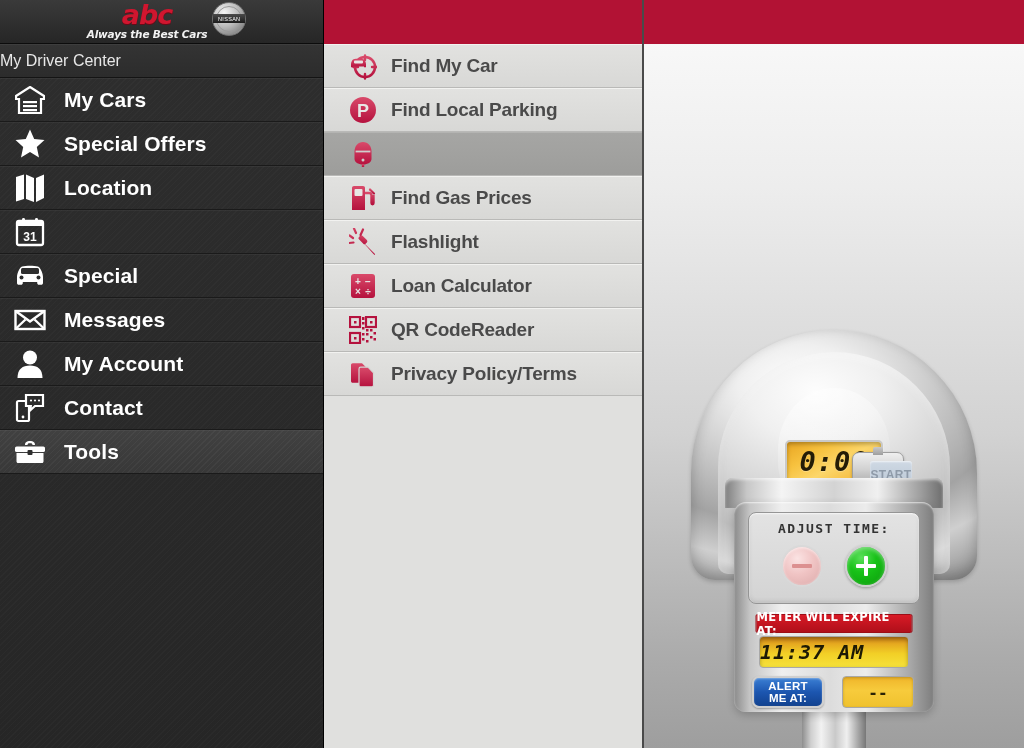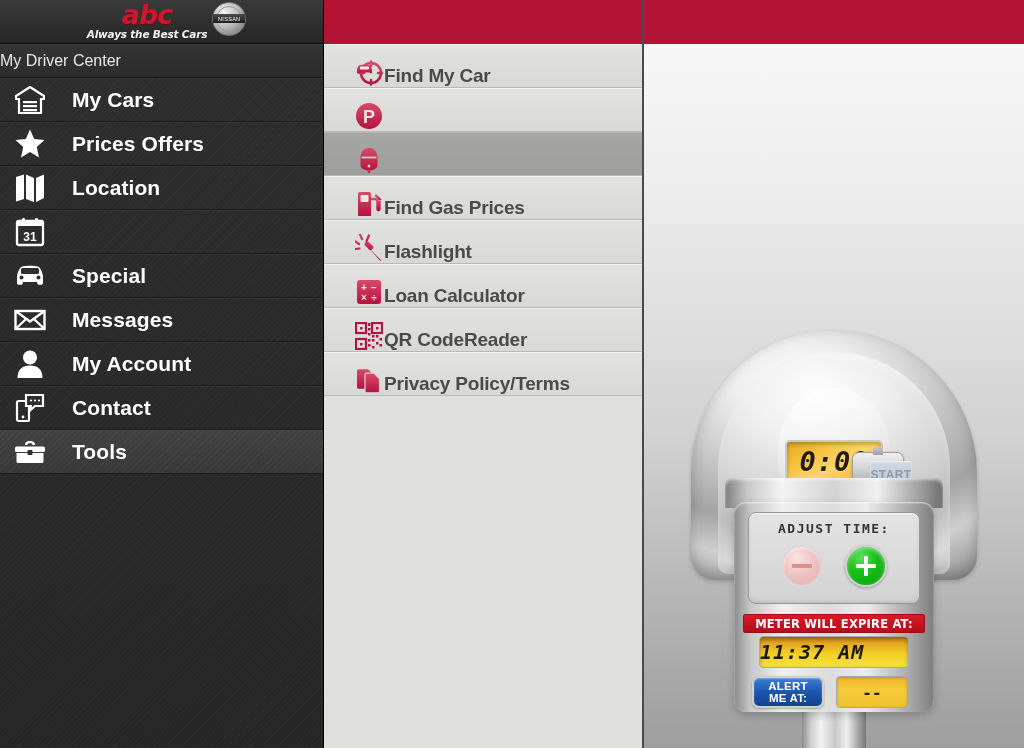--- a/index.html
+++ b/index.html
@@ -69,21 +69,21 @@
     height: 34px; display: flex; align-items: center;
     padding-left: 0;
     background: linear-gradient(to bottom,#343434 0%,#2c2c2c 100%);
     color: #e8e8e8; font-size: 16px;
     border-bottom: 1px solid #141414;
     box-shadow: inset 0 1px 0 rgba(255,255,255,0.05);
   }
 
   .nav-item {
     height: 44px; display: flex; align-items: center;
-    padding-left: 12px; gap: 24px;
+    padding-left: 12px; gap: 16px;
     border-bottom: 1px solid #1a1a1a;
     box-shadow: inset 0 1px 0 rgba(255,255,255,0.045);
     color: #ffffff;
     background: transparent;
   }
   .nav-item.selected {
     background:
       repeating-linear-gradient(135deg, rgba(255,255,255,0.035) 0px, rgba(255,255,255,0.035) 1px, rgba(0,0,0,0) 1px, rgba(0,0,0,0) 4px),
       linear-gradient(to bottom,#414141 0%,#383838 100%);
   }
@@ -94,22 +94,22 @@
   
   #tools-pane {
     position: relative;
     width: 320px; height: 748px;
     background: #e0e0de;
     border-right: 2px solid #4a4a4a;
     overflow: hidden;
   }
   #tools-pane-top { height: 44px; background: #b21234; }
   .tool-item {
-    height: 44px; display: flex; align-items: flex-end; 
-    padding-left: 30px;
+    height: 44px; display: flex; align-items: center; gap: 13px;
+    padding-left: 24px;
     background: linear-gradient(to bottom,#e2e2e0 0%,#d8d8d6 100%);
     border-bottom: 1px solid #b9b9b7;
     box-shadow: inset 0 1px 0 #f2f2f0;
     color: #4a4a4a;
   }
   .tool-item.selected {
     background: linear-gradient(to bottom,#a6a6a4 0%,#9d9d9b 100%);
     box-shadow: inset 0 1px 0 #b4b4b2;
     color: #3c3c3c;
   }
@@ -260,21 +260,21 @@
     border: 2px solid #cfcfcf;
     box-shadow: inset 0 2px 4px rgba(255,255,255,0.45), 0 1px 3px rgba(0,0,0,0.3);
   }
   .sign-h { position:absolute; width:20px; height:4px; border-radius:1px; }
   .sign-v { position:absolute; width:4px; height:20px; border-radius:1px; }
   .rbtn.minus .sign-h { background:#dc9090; }
   .rbtn.plus .sign-h, .rbtn.plus .sign-v { background:#ffffff; }
   
   .expire-label {
     position: absolute; left: 50%; transform: translateX(-50%);
-    top: 112px; width: 182px; height: 19px;
+    top: 112px; width: 157px; height: 19px;
     background: linear-gradient(to bottom,#d81a26 0%,#b00f1a 100%);
     border-radius: 2px;
     display: flex; align-items: center; justify-content: center;
     border: 1px solid #9c0d16;
   }
   .expire-label span {
     color: #fff; font-size: 11.5px; font-weight: bold; letter-spacing: 0.2px;
     font-family: "DejaVu Sans", sans-serif;
   }
   .lcd-expire {
@@ -287,21 +287,21 @@
     display: flex; align-items: center; justify-content: flex-start;
   }
   .lcd-expire span {
     font-family: "DejaVu Sans Mono", monospace;
     font-size: 20px; font-weight: bold; font-style: italic;
     color: #1d1a05; letter-spacing: 1px;
   }
   .alert-row {
     position: absolute; left: 50%; transform: translateX(-50%);
     top: 174px; width: 164px; height: 32px;
-    display: flex; gap: 12px; align-items: center;
+    display: flex; gap: 18px; align-items: center;
   }
   .alert-btn {
     width: 72px; height: 32px; border-radius: 7px;
     background: linear-gradient(to bottom,#3b7fd4 0%,#1c56b0 50%,#12428f 100%);
     border: 2px solid #cfcfcf;
     display: flex; flex-direction: column; align-items: center; justify-content: center;
     box-shadow: inset 0 1px 2px rgba(255,255,255,0.35), 0 1px 2px rgba(0,0,0,0.3);
     line-height: 12px;
   }
   .alert-btn span {
@@ -353,21 +353,21 @@
       </span>
       <span class="nav-label">My Cars</span>
     </div>
 
     <div class="nav-item">
       <span class="nav-icon">
         <svg width="30" height="29" viewBox="0 0 30 29" fill="#fff">
           <path d="M15 0.5 L19.2 10 L29.5 11 L21.8 18 L24 28.5 L15 23 L6 28.5 L8.2 18 L0.5 11 L10.8 10 Z"></path>
         </svg>
       </span>
-      <span class="nav-label">Prices Offers</span>
+      <span class="nav-label">Special Offers</span>
     </div>
 
     <div class="nav-item">
       <span class="nav-icon">
         <svg width="30" height="30" viewBox="0 0 30 30" fill="#fff">
           <path d="M1 4 L9 1.5 L9 26 L1 28.5 Z"></path>
           <path d="M11 1.5 L19 5 L19 29 L11 26 Z"></path>
           <path d="M21 5 L29 1.5 L29 25 L21 29 Z"></path>
         </svg>
       </span>
@@ -473,20 +473,21 @@
           <defs>
               <linearGradient id="g2" x1="0" y1="0" x2="0" y2="1">
                 <stop offset="0" stop-color="#d94a6a"></stop>
                 <stop offset="1" stop-color="#b5123e"></stop>
               </linearGradient>
             </defs>
           <circle cx="14" cy="14" r="13" fill="url(#g2)"></circle>
           <text x="14" y="21" font-family="Liberation Sans, sans-serif" font-size="18" font-weight="bold" fill="#e7e7e5" text-anchor="middle">P</text>
         </svg>
       </span>
+      <span class="tool-label">Find Local Parking</span>
     </div>
 
     <div class="tool-item selected">
       <span class="tool-icon">
         <svg width="28" height="28" viewBox="0 0 28 28">
           <defs>
               <linearGradient id="g3" x1="0" y1="0" x2="0" y2="1">
                 <stop offset="0" stop-color="#d94a6a"></stop>
                 <stop offset="1" stop-color="#b5123e"></stop>
               </linearGradient>

